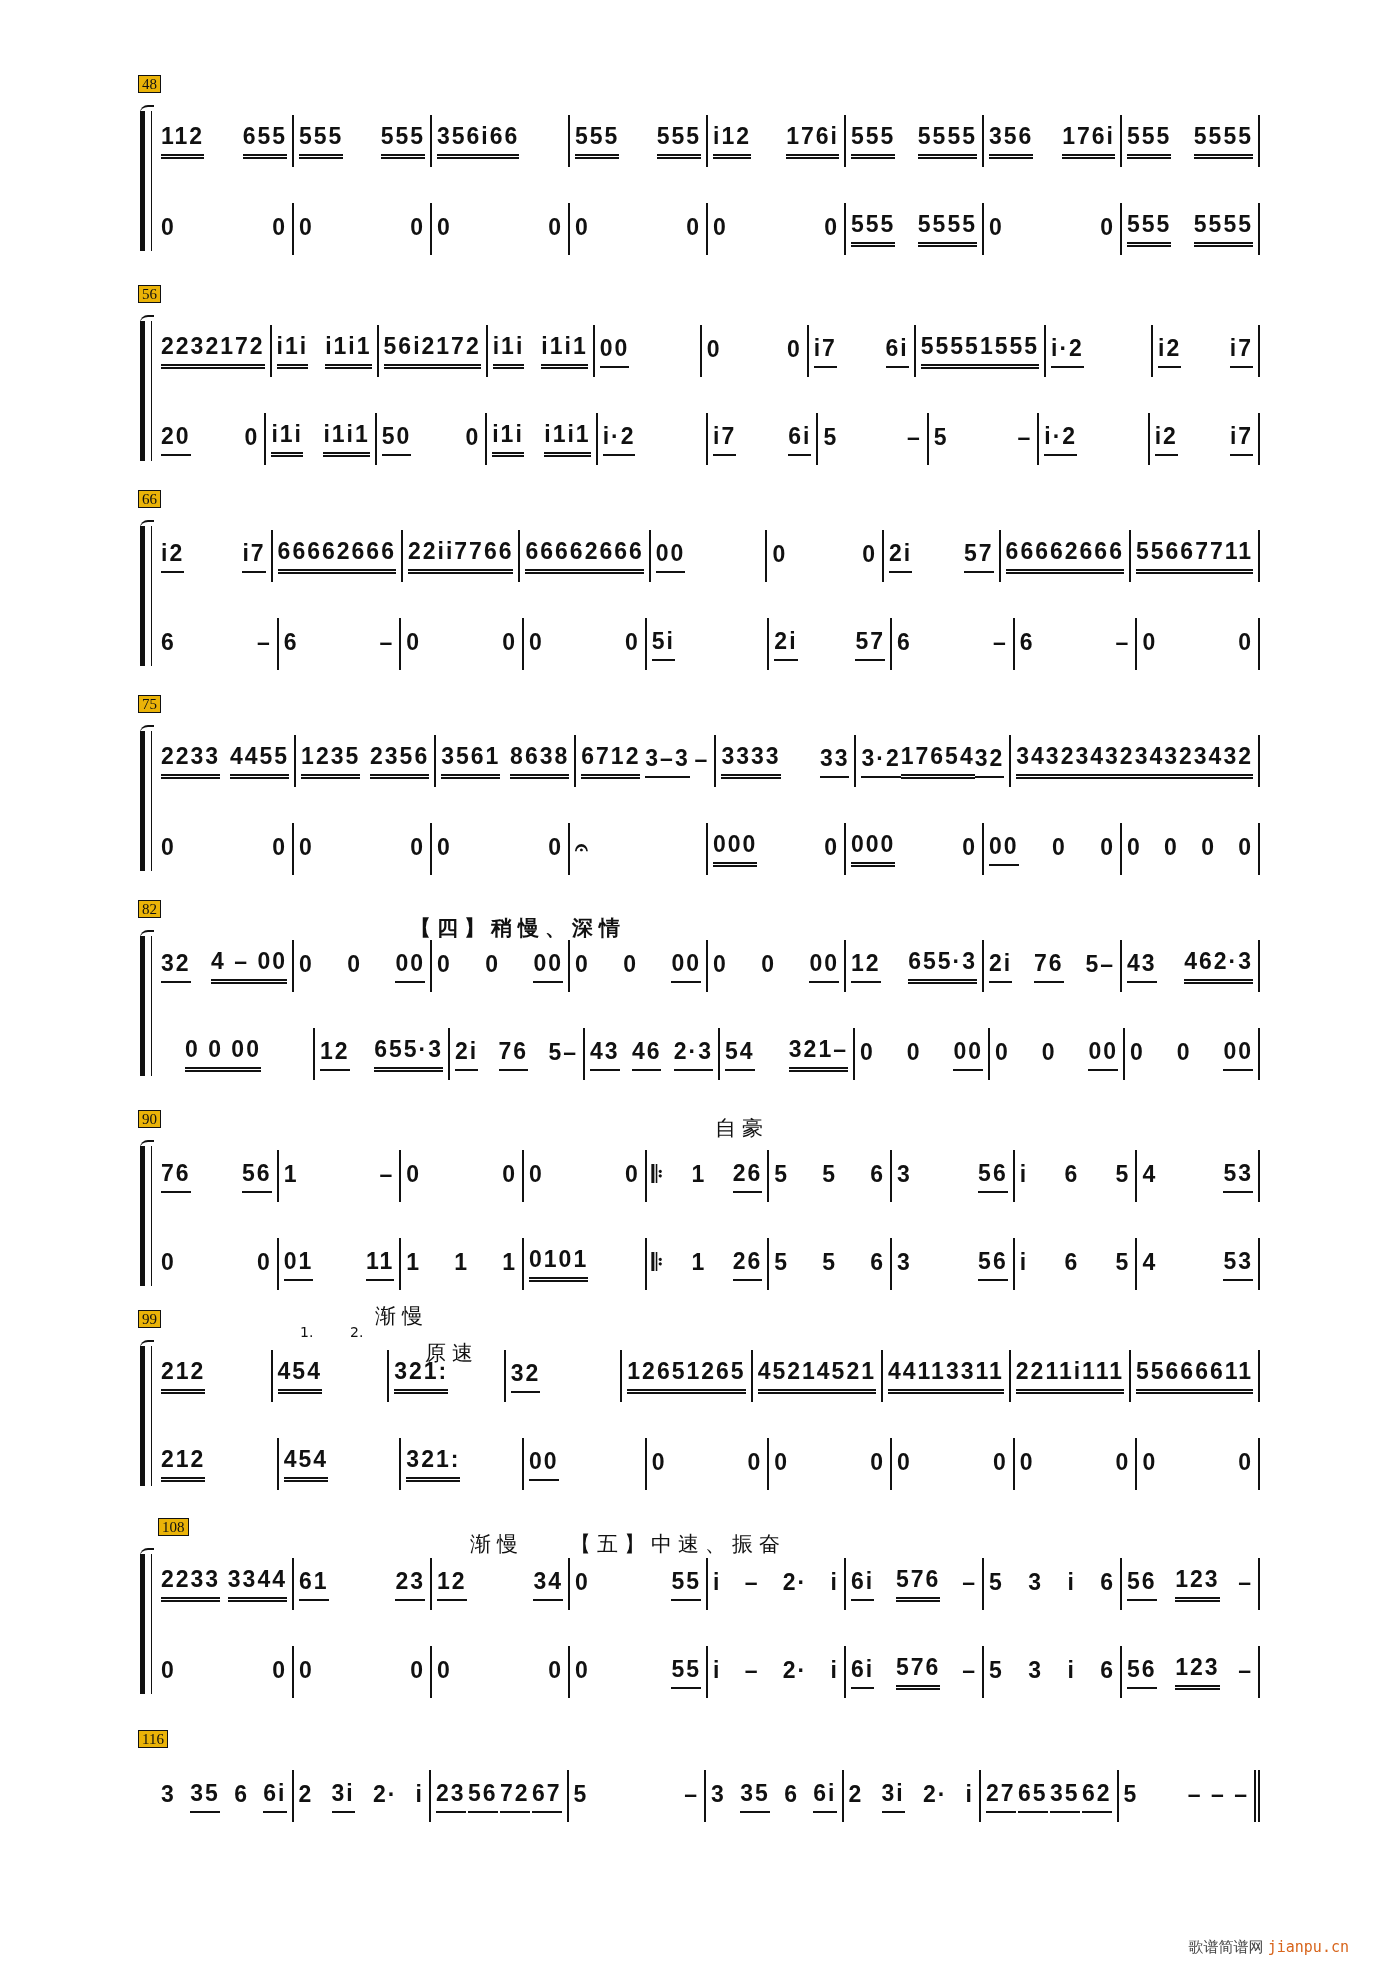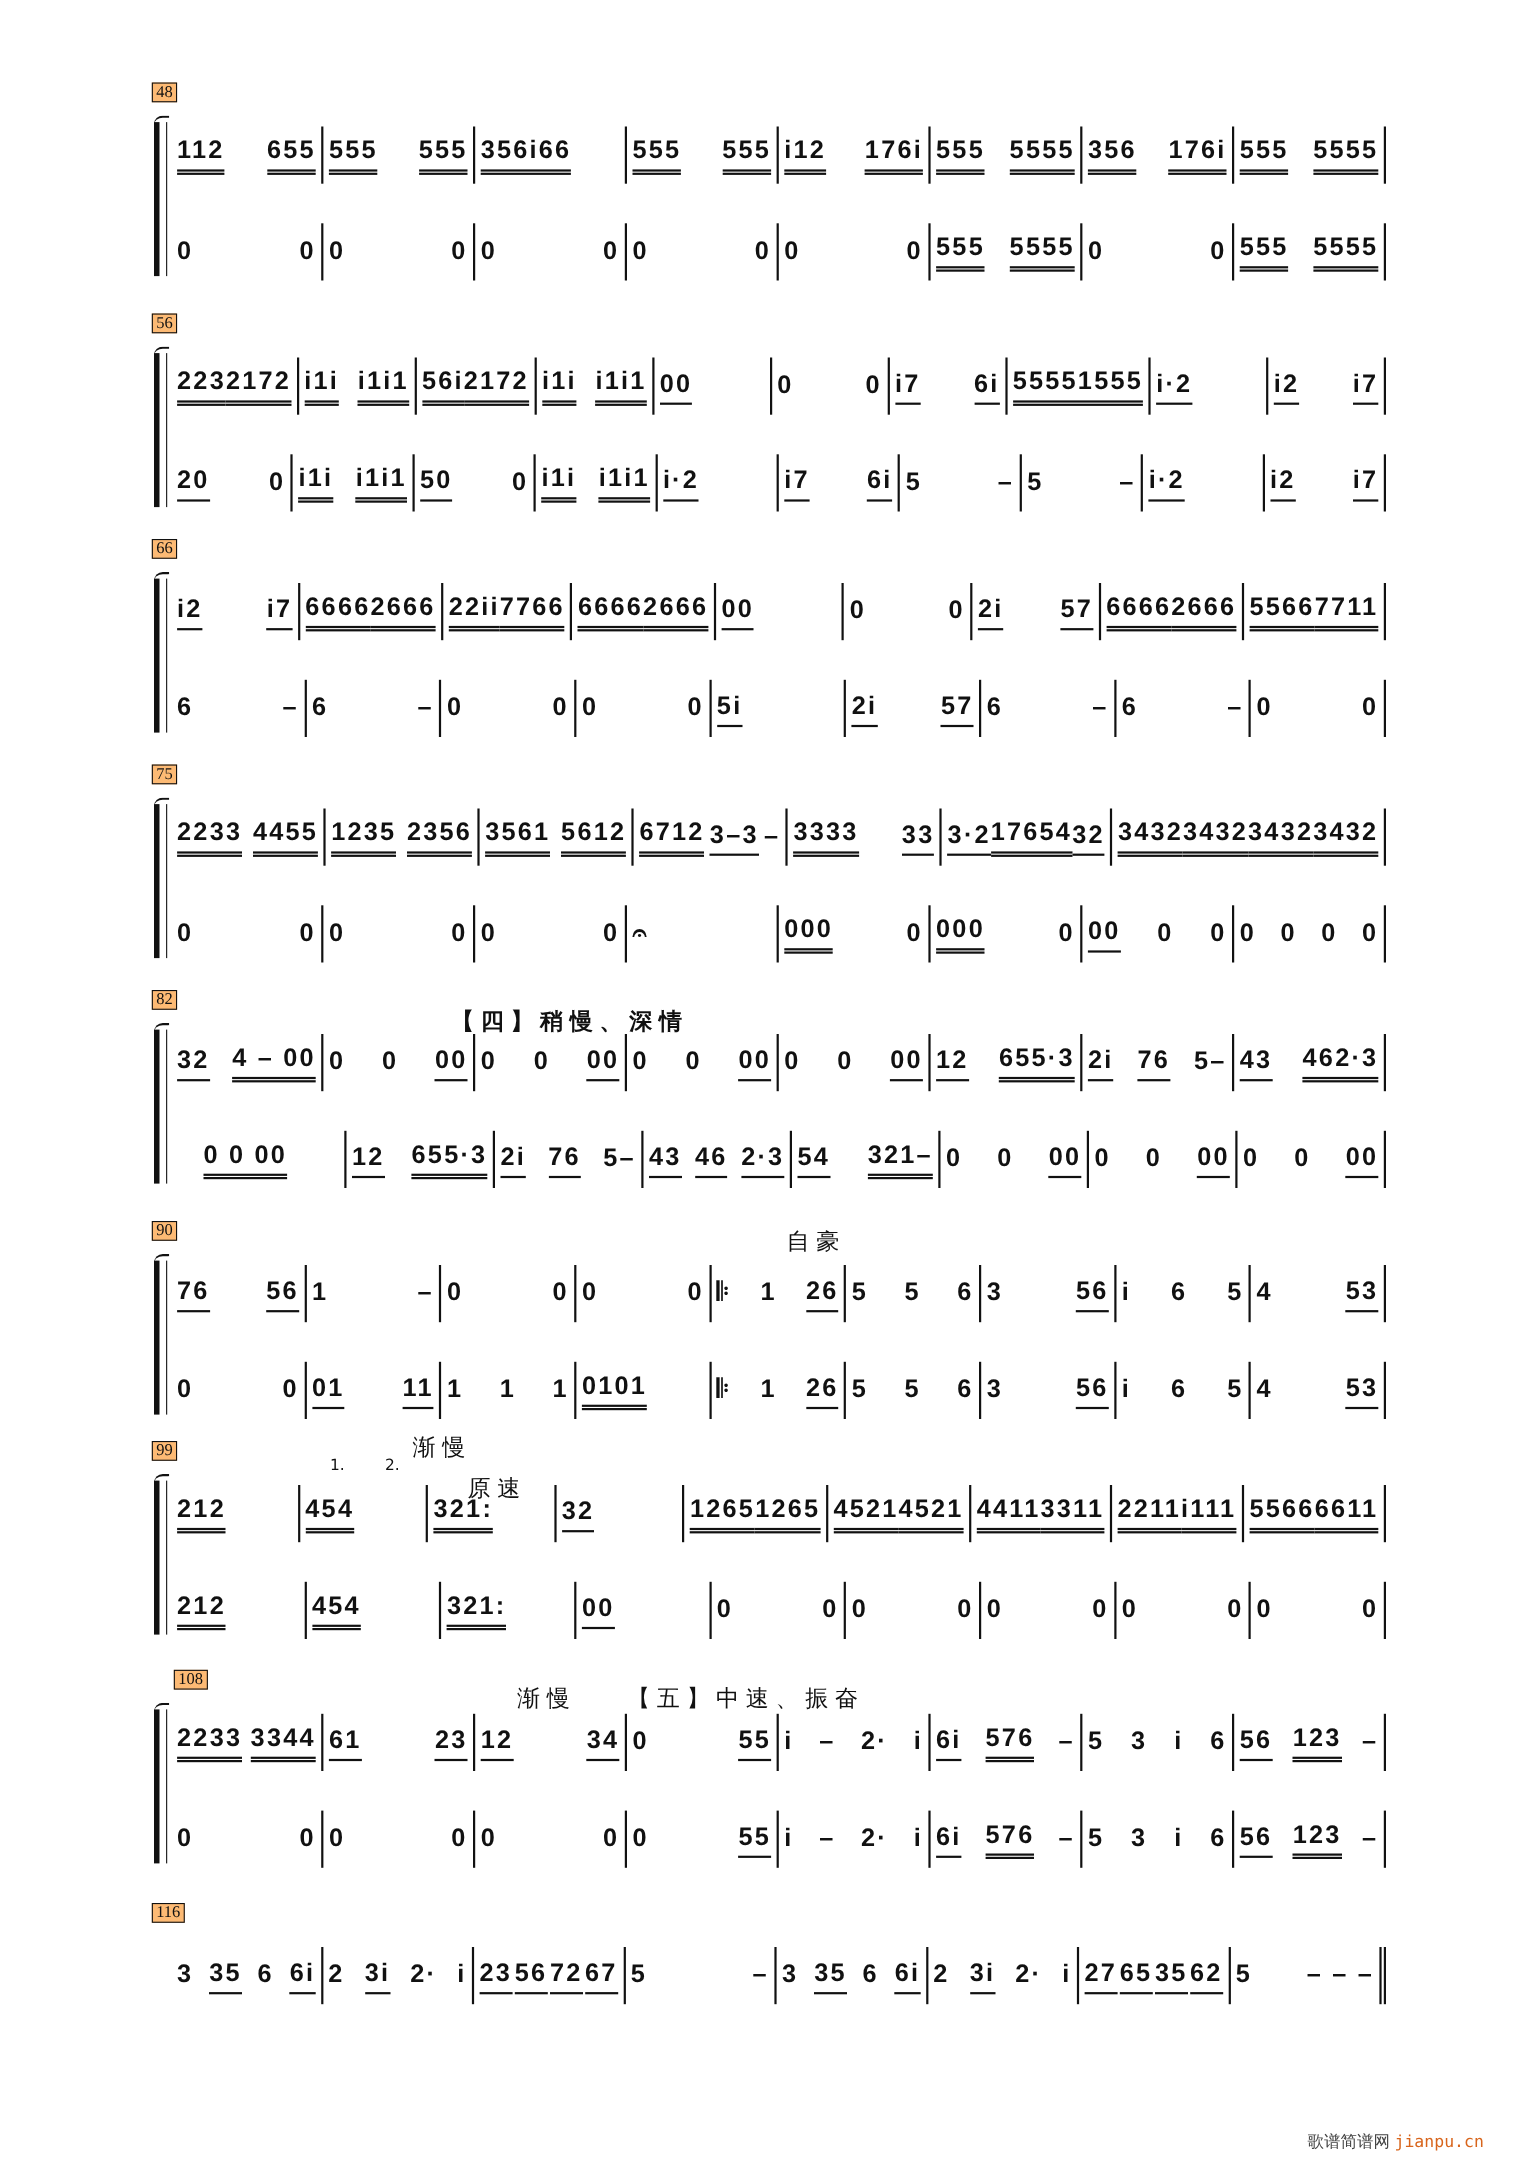--- a/index.html
+++ b/index.html
@@ -1,20 +1,20 @@
 <!DOCTYPE html>
 <html><head>
 <meta charset="utf-8">
 <style>
   html,body{margin:0;padding:0;background:#fff;}
   body{width:1387px;height:1963px;position:relative;overflow:hidden;
        font-family:"Liberation Sans","DejaVu Sans",sans-serif;color:#111;}
   .system{position:absolute;left:140px;width:1120px;}
   .mnum{position:absolute;left:0;top:0;border:1.5px solid #111;font-family:"Liberation Serif",serif;
-        font-size:15px;line-height:16px;padding:0 3px;background:#fdba74;}
+        font-size:15px;line-height:16px;padding:0 3px;background:#eab308;}
   .bracket{position:absolute;left:0;width:8px;border-left:5px solid #111;}
   .bracket:before{content:"";position:absolute;left:6px;top:0;bottom:0;border-left:1.5px solid #111;}
   .bracket:after{content:"";position:absolute;left:-5px;top:-6px;width:14px;height:6px;border-top:2px solid #111;border-radius:10px 0 0 0;}
   .mark{position:absolute;font-family:"DejaVu Sans",sans-serif;font-size:21px;letter-spacing:6px;white-space:nowrap;}
   .staff{position:absolute;left:16px;right:0;height:52px;display:flex;align-items:center;}
   .meas{flex:1 1 0;display:flex;align-items:center;justify-content:space-between;
         padding:0 5px;height:52px;border-right:2px solid #111;box-sizing:border-box;position:relative;}
   .meas.final{border-right:6px double #111;}
   .grp{font-weight:bold;font-size:23px;letter-spacing:2px;white-space:nowrap;position:relative;padding-bottom:4px;}
   .grp.u1{border-bottom:2px solid #111;}
@@ -266,21 +266,21 @@
         <div class="meas">
           <span class="grp u2">2233</span>
           <span class="grp u2">4455</span>
         </div>
         <div class="meas">
           <span class="grp u2">1235</span>
           <span class="grp u2">2356</span>
         </div>
         <div class="meas">
           <span class="grp u2">3561</span>
-          <span class="grp u2">5612</span>
+          <span class="grp u2">8638</span>
         </div>
         <div class="meas">
           <span class="grp u2">6712</span>
           <span class="grp u1">3–3</span>
           <span class="grp ">–</span>
         </div>
         <div class="meas">
           <span class="grp u2">3333</span>
           <span class="grp u1">33</span>
         </div>

